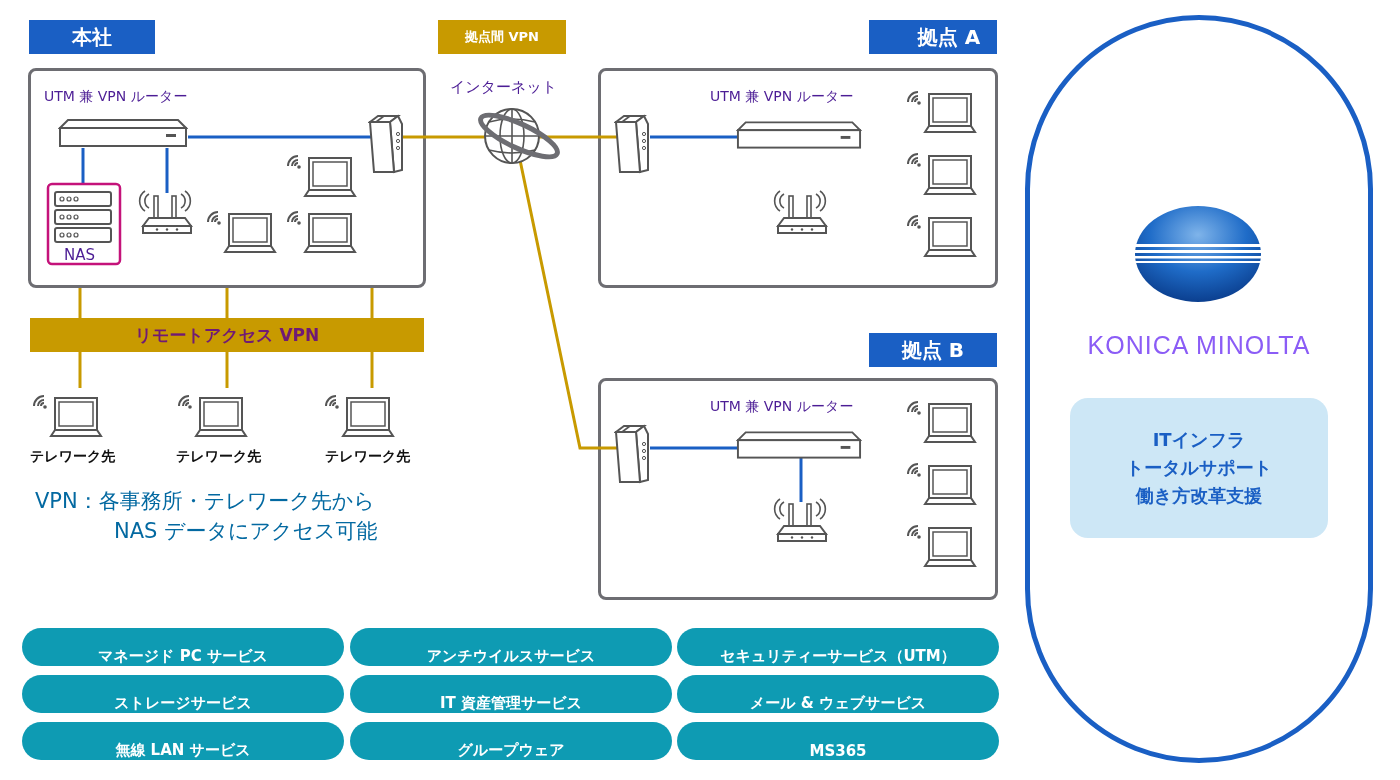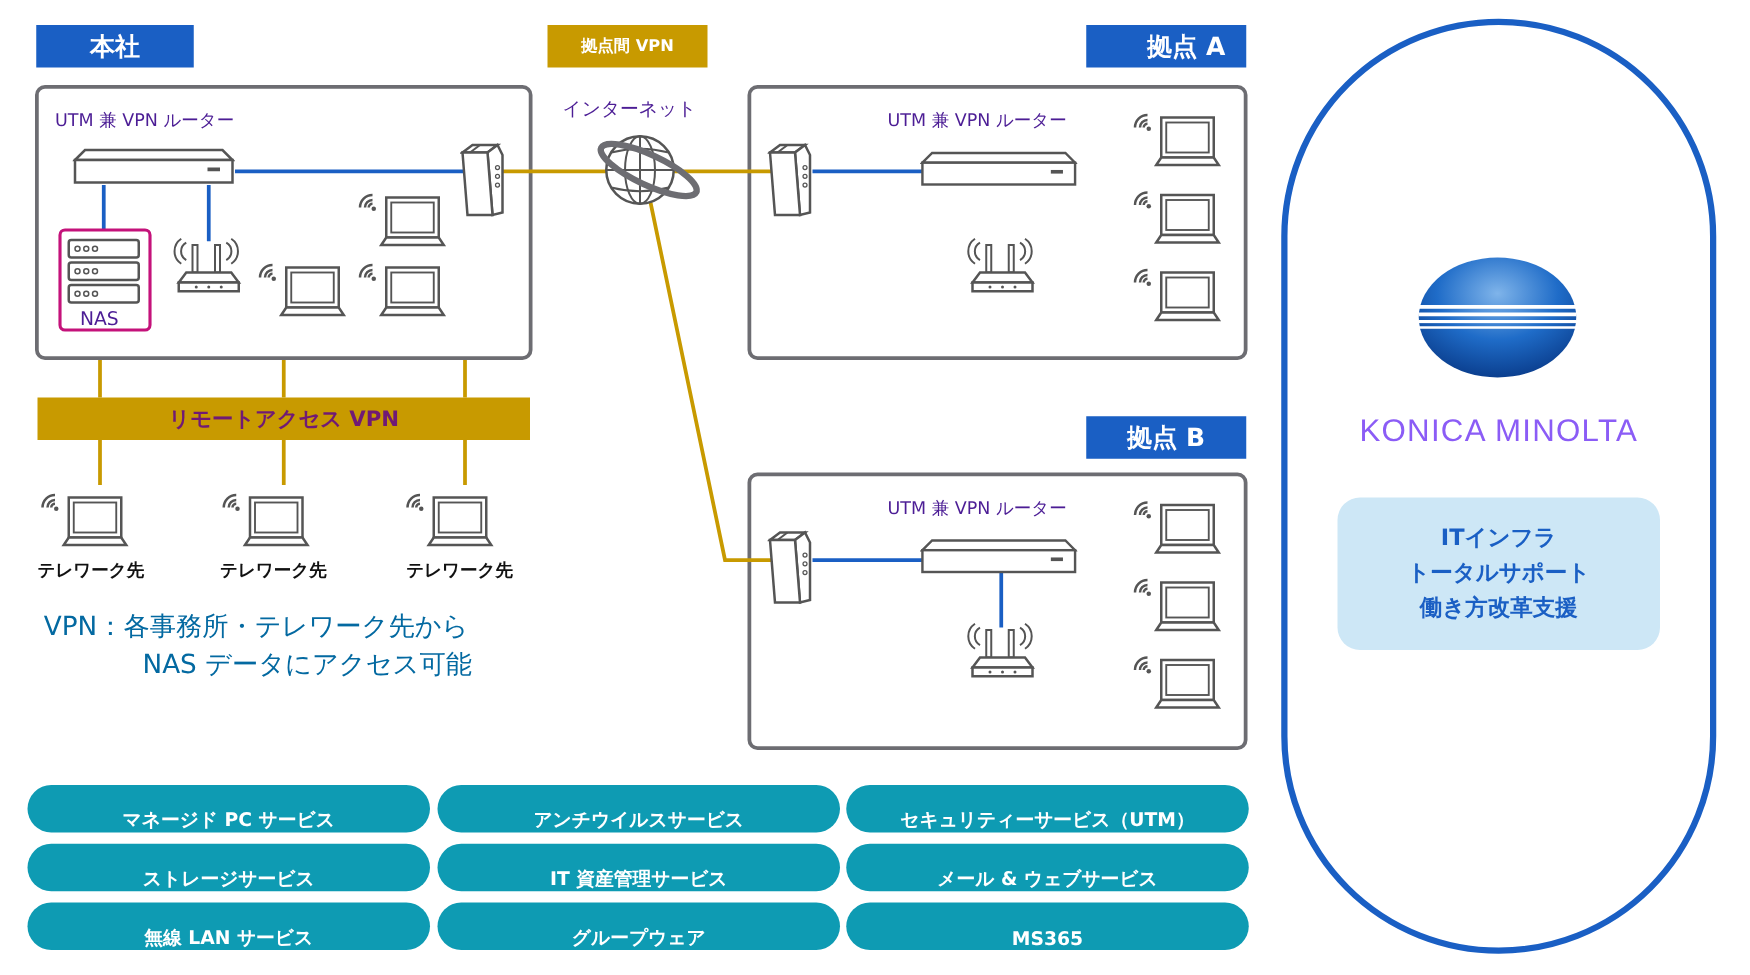--- a/index.html
+++ b/index.html
@@ -26,21 +26,21 @@
   .note { position: absolute; left: 35px; top: 486px; color: #0369a1; font-weight: normal; font-size: 21px; line-height: 30px; white-space: nowrap; }
   .note .l2 { display: block; padding-left: 79px; }
 
   .pill { position: absolute; height: 38px; width: 322px; border-radius: 19px; background: #0e9bb3;
           color: #fff; font-weight: bold; font-size: 15px; display: flex; align-items: flex-end; justify-content: center; }
 
   .brand-capsule { position: absolute; left: 1025px; top: 15px; width: 348px; height: 748px;
                    border: 5px solid #1a5fc4; border-radius: 174px; background: #fff; }
   .brand-name { position: absolute; left: 1066px; top: 331px; width: 266px; text-align: center;
                 font-size: 25px; letter-spacing: 1px; color: #8b5cf6; font-family: "Liberation Sans", sans-serif; }
-  .brand-panel { position: absolute; left: 1070px; top: 398px; width: 258px; height: 122px; border-radius: 18px;
+  .brand-panel { position: absolute; left: 1070px; top: 398px; width: 258px; height: 140px; border-radius: 18px;
                  background: #cde7f6; display: flex; flex-direction: column; align-items: center; justify-content: center;
                  color: #1a5fc4; font-weight: bold; font-size: 18px; line-height: 28px; }
 </style>
 </head>
 <body>
 
 <div class="tag blue" style="left:29px;top:20px;width:126px;">
     <span>本社</span>
   </div>
 <div class="tag gold" style="left:438px;top:20px;width:128px;">

